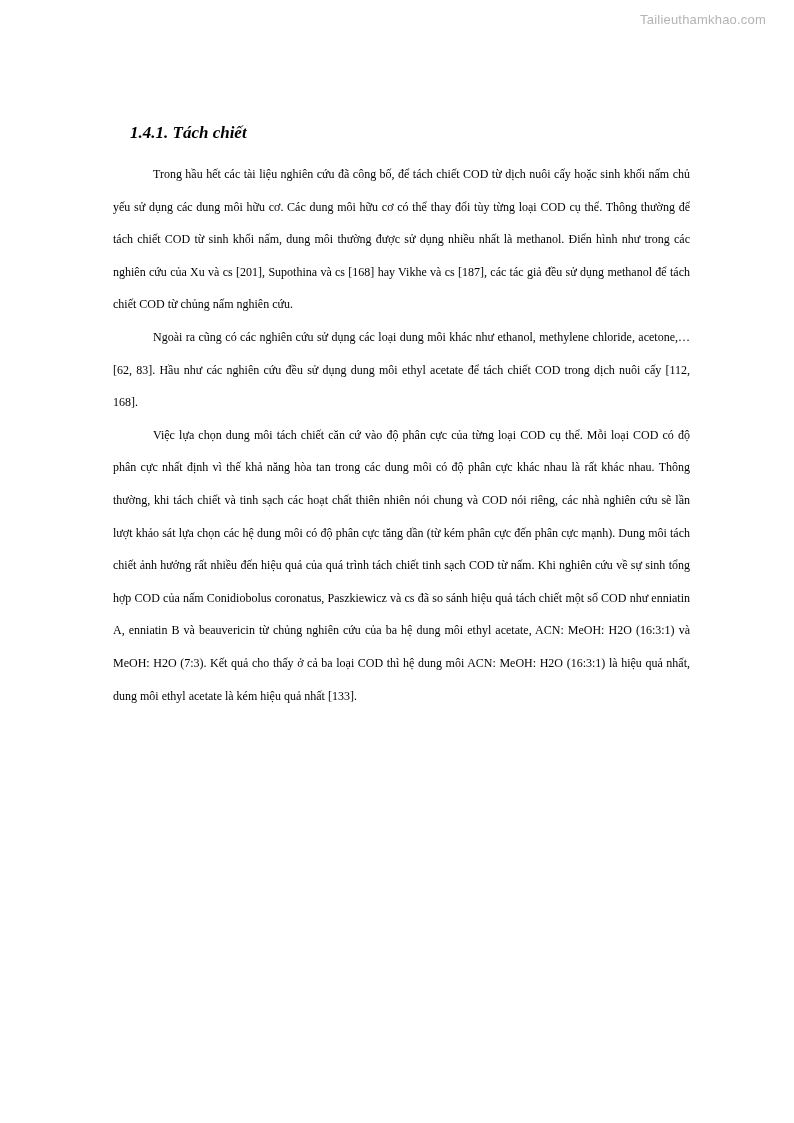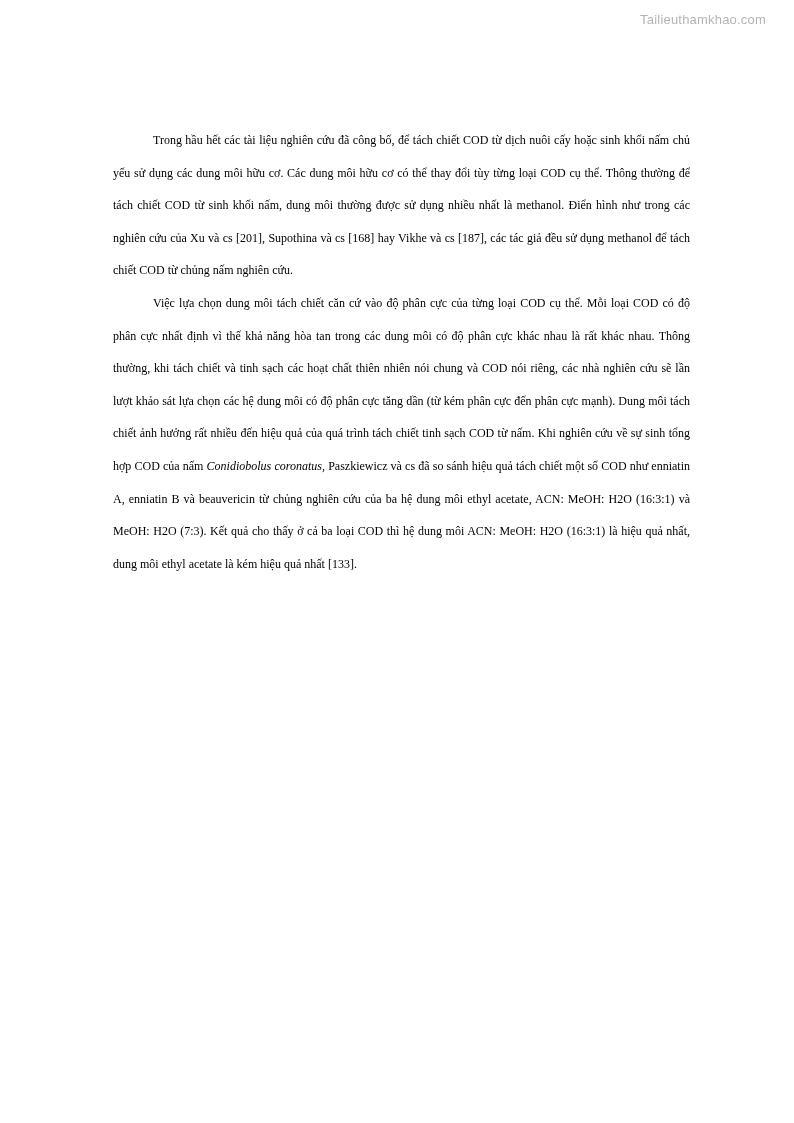--- a/index.html
+++ b/index.html
@@ -55,34 +55,35 @@
   p.para {
     margin: 0;
     font-size: 12px;
     line-height: 32.6px;
     text-align: justify;
     text-justify: inter-word;
     text-indent: 40px;
     hyphens: none;
   }
   .sp-name {
-    font-style: italic;
   }
 </style>
 </head>
 <body>
 
 <div class="page">
 
   <div class="watermark">Tailieuthamkhao.com</div>
 
 
   <div class="content">
 
+    <div class="heading">1.4.1. Tách chiết</div>
 
     <p class="para">Trong hầu hết các tài liệu nghiên cứu đã công bố, để tách chiết COD từ dịch nuôi cấy hoặc sinh khối nấm chủ yếu sử dụng các dung môi hữu cơ. Các dung môi hữu cơ có thể thay đổi tùy từng loại COD cụ thể. Thông thường để tách chiết COD từ sinh khối nấm, dung môi thường được sử dụng nhiều nhất là methanol. Điển hình như trong các nghiên cứu của Xu và cs [201], Supothina và cs [168] hay Vikhe và cs [187], các tác giả đều sử dụng methanol để tách chiết COD từ chủng nấm nghiên cứu.</p>
 
+    <p class="para">Ngoài ra cũng có các nghiên cứu sử dụng các loại dung môi khác như ethanol, methylene chloride, acetone,…[62, 83]. Hầu như các nghiên cứu đều sử dụng dung môi ethyl acetate để tách chiết COD trong dịch nuôi cấy [112, 168].</p>
 
     <p class="para"><span>Việc lựa chọn dung môi tách chiết căn cứ vào độ phân cực của từng loại COD cụ thể. Mỗi loại COD có độ phân cực nhất định vì thế khả năng hòa tan trong các dung môi có độ phân cực khác nhau là rất khác nhau. Thông thường, khi tách chiết và tinh sạch các hoạt chất thiên nhiên nói chung và COD nói riêng, các nhà nghiên cứu sẽ lần lượt khảo sát lựa chọn các hệ dung môi có độ phân cực tăng dần (từ kém phân cực đến phân cực mạnh). Dung môi tách chiết ảnh hưởng rất nhiều đến hiệu quả của quá trình tách chiết tinh sạch COD từ nấm. Khi nghiên cứu về sự sinh tổng hợp COD của nấm </span><span class="sp-name">Conidiobolus coronatus</span><span>, Paszkiewicz và cs đã so sánh hiệu quả tách chiết một số COD như enniatin A, enniatin B và beauvericin từ chủng nghiên cứu của ba hệ dung môi ethyl acetate, ACN: MeOH: H2O (16:3:1) và MeOH: H2O (7:3). Kết quả cho thấy ở cả ba loại COD thì hệ dung môi ACN: MeOH: H2O (16:3:1) là hiệu quả nhất, dung môi ethyl acetate là kém hiệu quả nhất [133].</span></p>
 
   </div>
 
 </div>
 
 </body></html>

